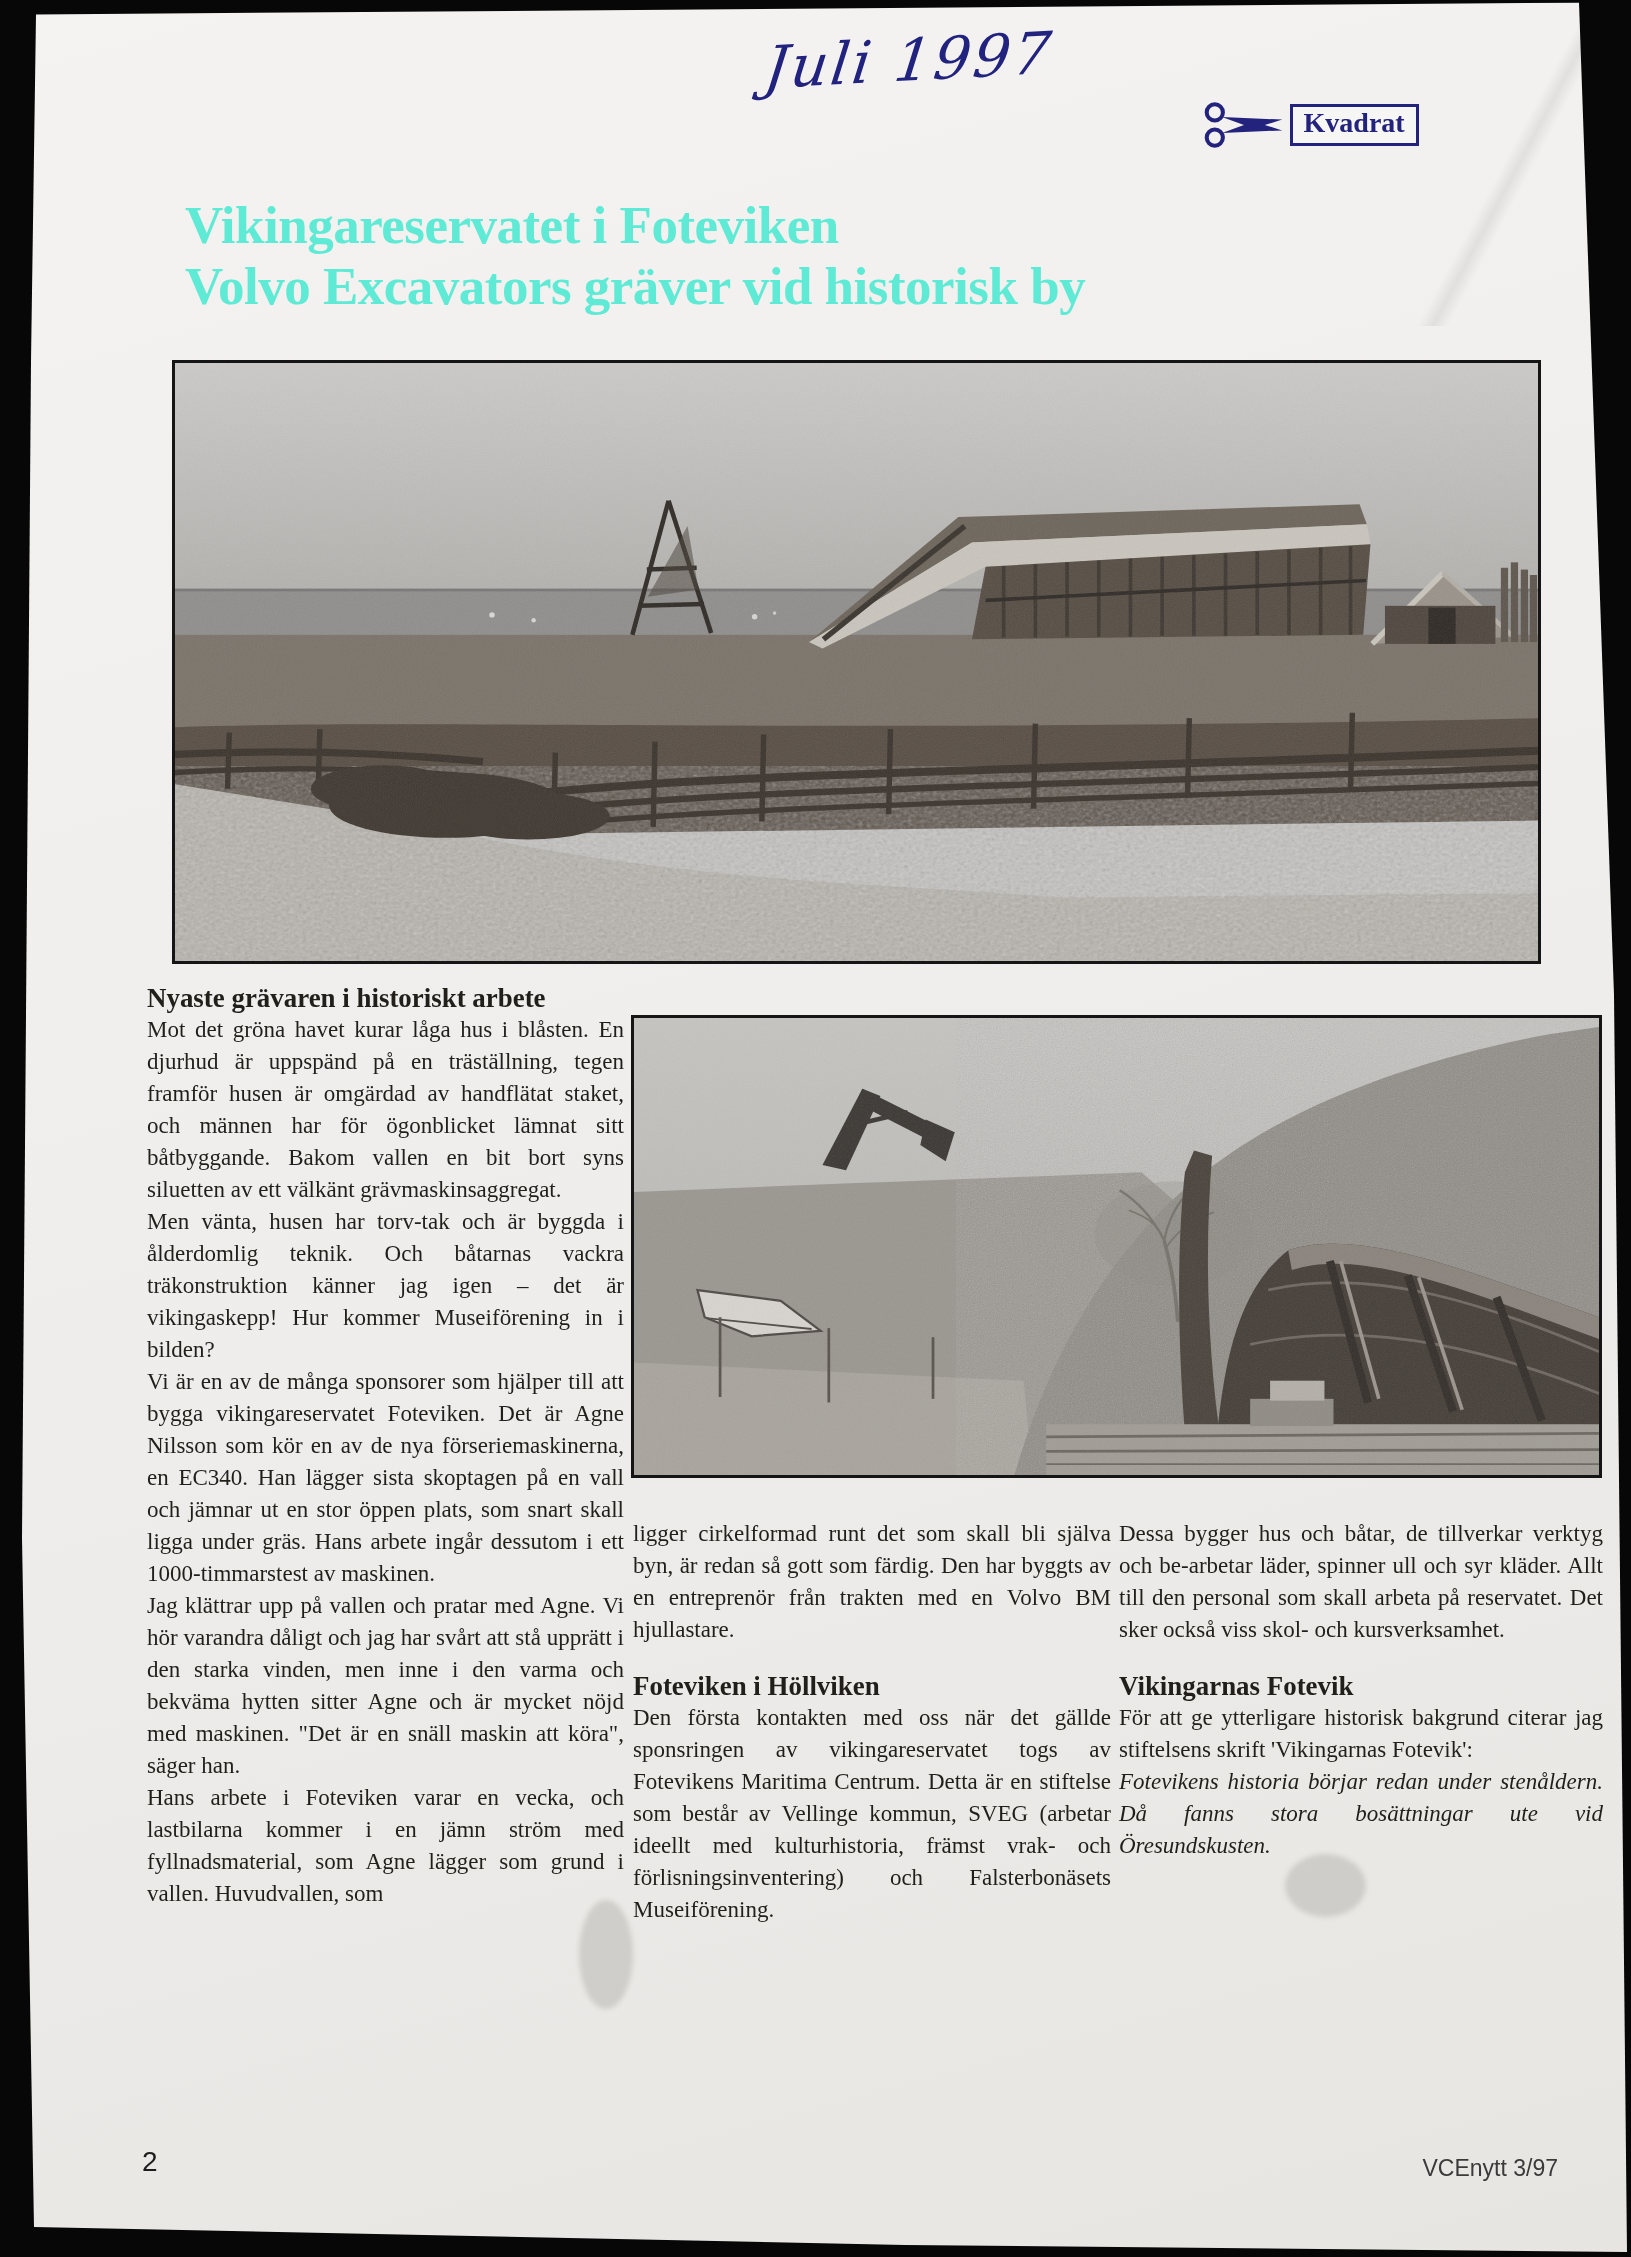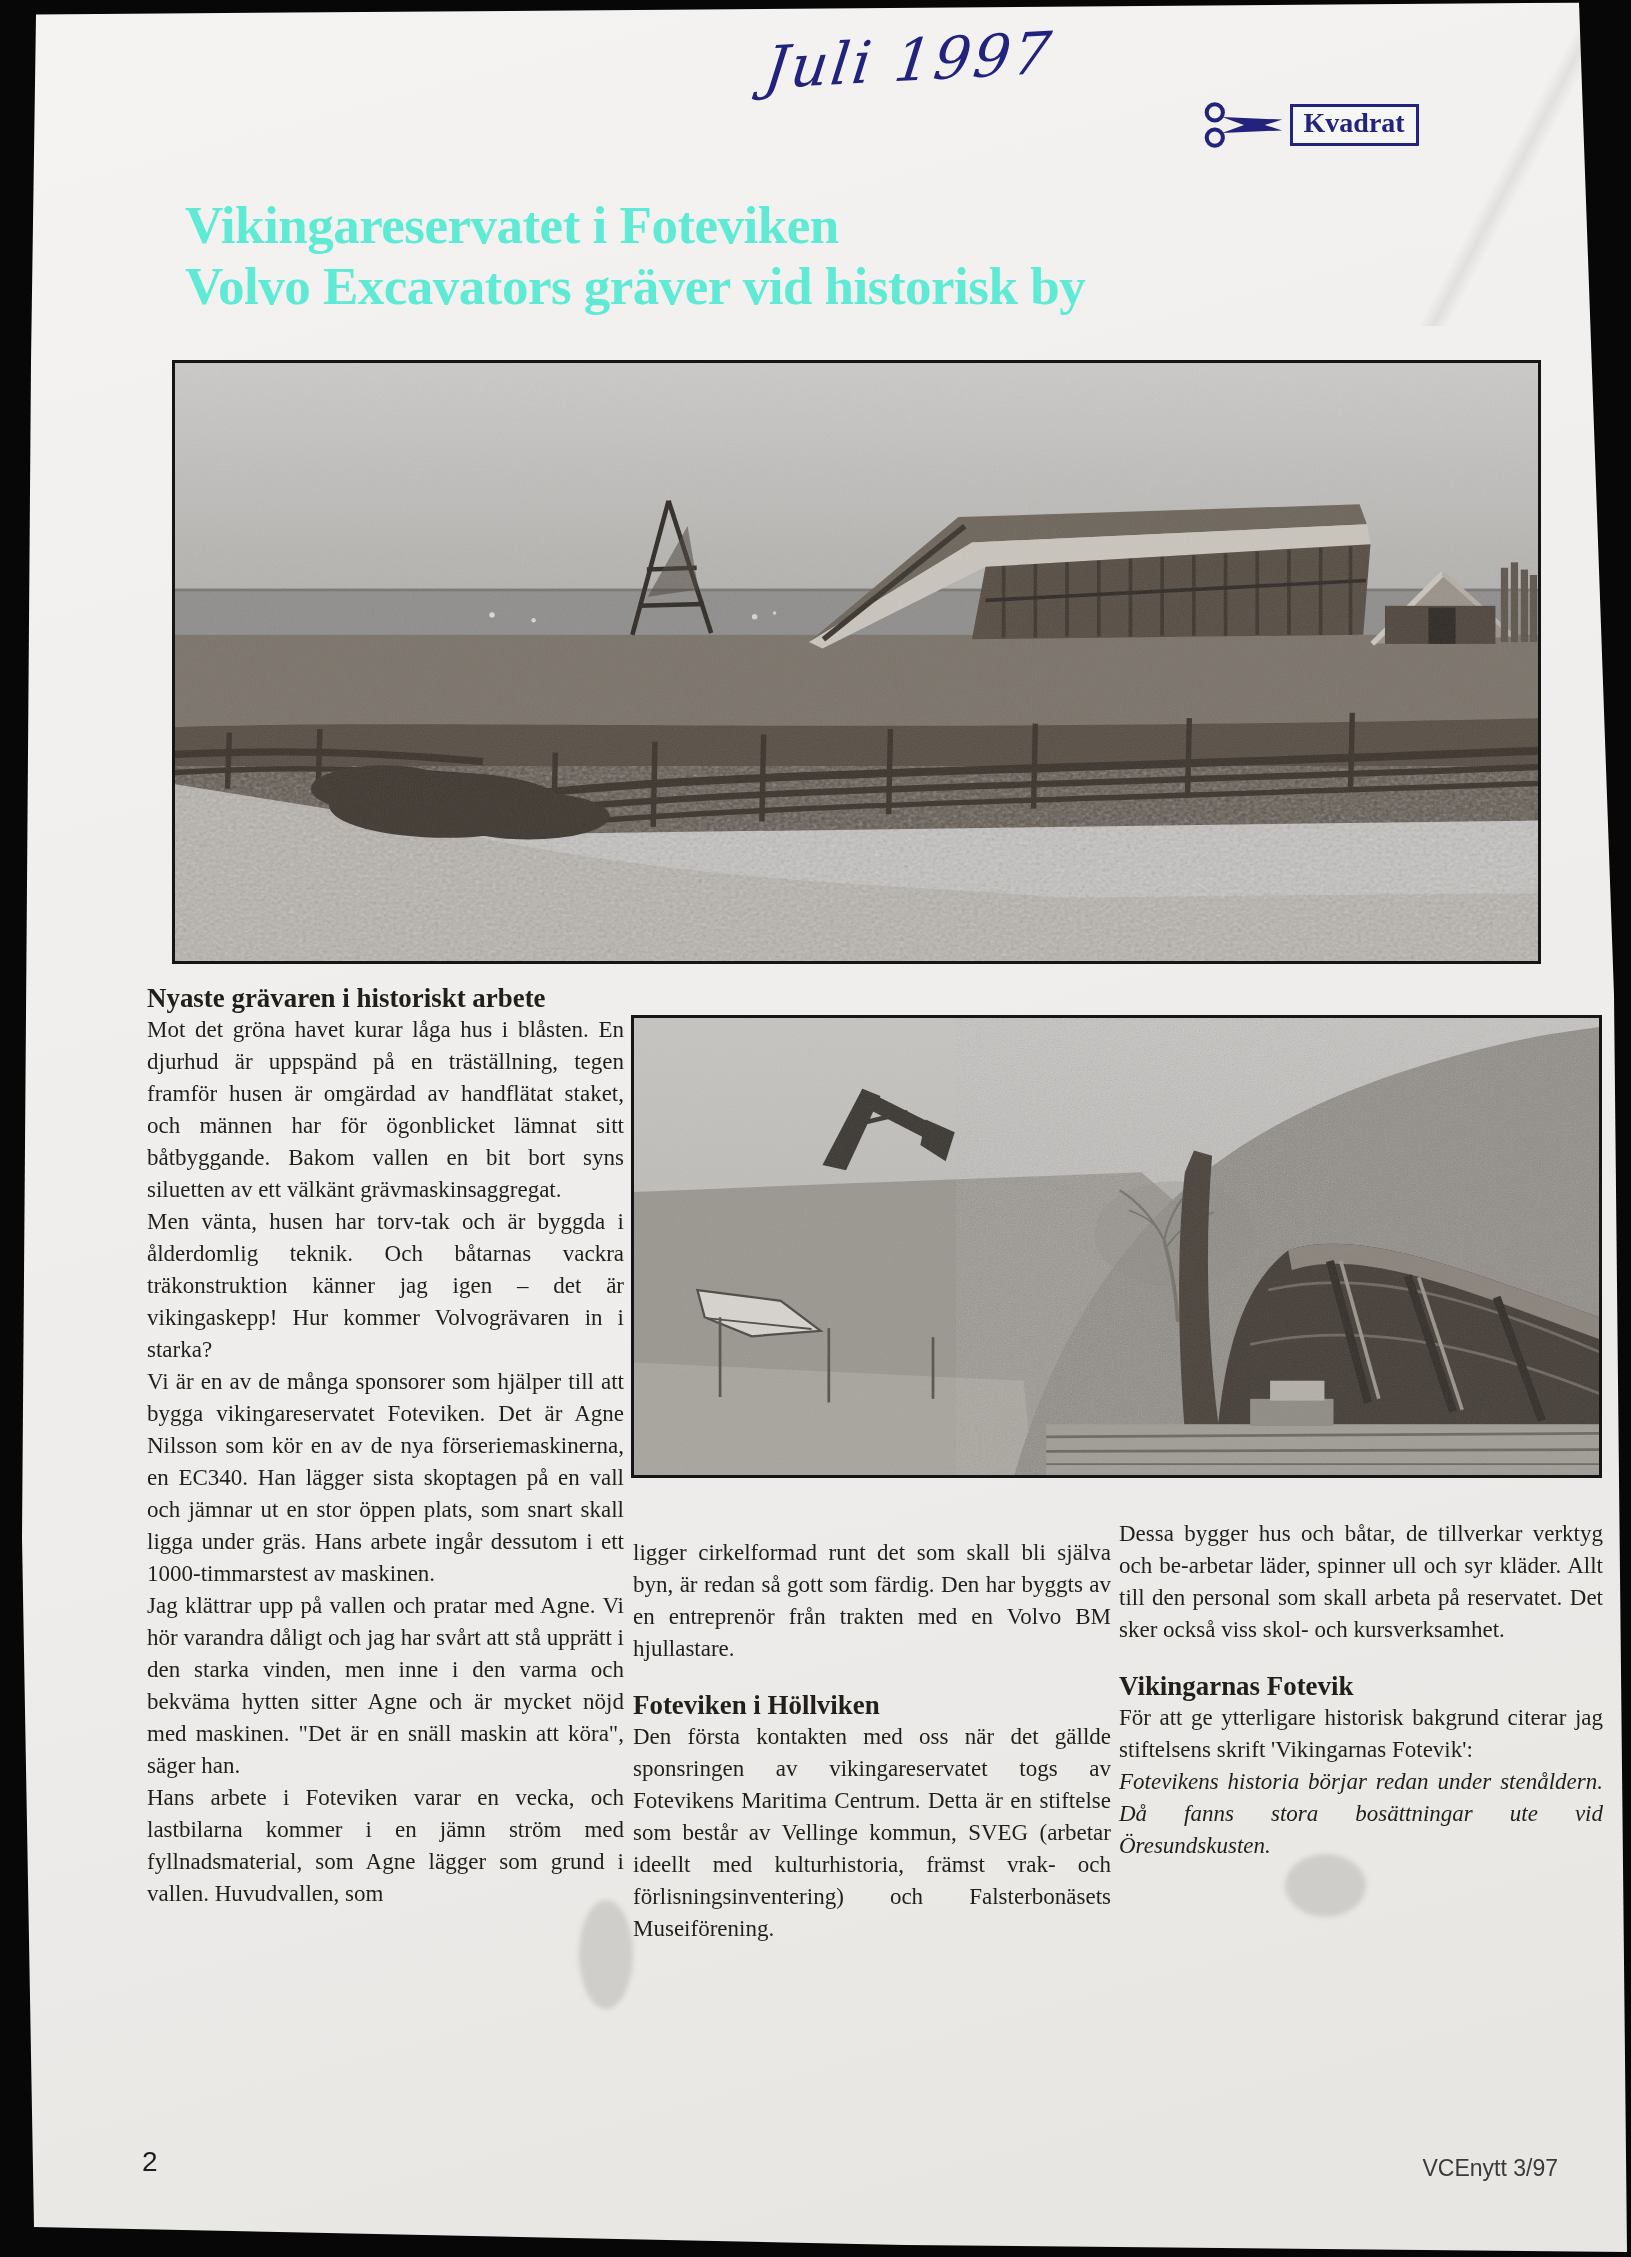--- a/index.html
+++ b/index.html
@@ -27,21 +27,21 @@
   #photo1{left:172px;top:360px;width:1369px;height:604px;}
   #photo2{left:631px;top:1015px;width:971px;height:463px;}
   .photo svg{display:block;width:100%;height:100%;}
 
   .col{position:absolute;text-align:justify;color:#221f1b;font-size:23px;line-height:32px;}
   .col p{margin:0;}
   .subhead{font-weight:bold;margin:0;}
   .mt{margin-top:24.4px;}
   .quote{font-style:italic;}
   #col1{left:147px;top:982px;width:477px;}
-  #col2{left:633px;top:1518px;width:478px;margin-top:19px;}
+  #col2{left:633px;top:1518px;width:478px;}
   #col3{left:1119px;top:1518px;width:484px;}
 
   .pageno{position:absolute;left:142px;top:2146px;font-family:"Liberation Sans",sans-serif;
          font-size:28px;color:#1d1d1d;}
   .issue{position:absolute;left:1312px;top:2155px;width:246px;text-align:right;
          font-family:"Liberation Sans",sans-serif;font-size:23px;color:#3a3a3a;}
 </style>
 </head>
 <body>
 
@@ -164,21 +164,21 @@
         <ellipse cx="390" cy="500" rx="90" ry="26"></ellipse>
       </g>
 
       <rect x="0" y="0" width="1505" height="660" filter="url(#noiseF)" opacity=".13"></rect>
     </svg>
   </figure>
 
   <div class="col" id="col1">
     <h3 class="subhead">Nyaste grävaren i historiskt arbete</h3>
     <p>Mot det gröna havet kurar låga hus i blåsten. En djurhud är uppspänd på en träställning, tegen framför husen är omgärdad av handflätat staket, och männen har för ögonblicket lämnat sitt båtbyggande. Bakom vallen en bit bort syns siluetten av ett välkänt grävmaskinsaggregat.</p>
-    <p>Men vänta, husen har torv-tak och är byggda i ålderdomlig teknik. Och båtarnas vackra träkonstruktion känner jag igen – det är vikingaskepp! Hur kommer Volvogrävaren in i starka?</p>
+    <p>Men vänta, husen har torv-tak och är byggda i ålderdomlig teknik. Och båtarnas vackra träkonstruktion känner jag igen – det är vikingaskepp! Hur kommer Museiförening in i bilden?</p>
     <p>Vi är en av de många sponsorer som hjälper till att bygga vikingareservatet Foteviken. Det är Agne Nilsson som kör en av de nya förseriemaskinerna, en EC340. Han lägger sista skoptagen på en vall och jämnar ut en stor öppen plats, som snart skall ligga under gräs. Hans arbete ingår dessutom i ett 1000-timmarstest av maskinen.</p>
     <p>Jag klättrar upp på vallen och pratar med Agne. Vi hör varandra dåligt och jag har svårt att stå upprätt i den starka vinden, men inne i den varma och bekväma hytten sitter Agne och är mycket nöjd med maskinen. "Det är en snäll maskin att köra", säger han.</p>
     <p>Hans arbete i Foteviken varar en vecka, och lastbilarna kommer i en jämn ström med fyllnadsmaterial, som Agne lägger som grund i vallen. Huvudvallen, som</p>
   </div>
 
   <figure class="photo" id="photo2" style="margin:0;" aria-label="Excavator boom behind a grass mound with a viking ship stem in the foreground">
     <svg viewBox="0 0 1065 504" preserveAspectRatio="none">
       <defs>
         <linearGradient id="sky2" x1="0" y1="0" x2="0" y2="1">
           <stop offset="0" stop-color="#c6c4c1"></stop>

